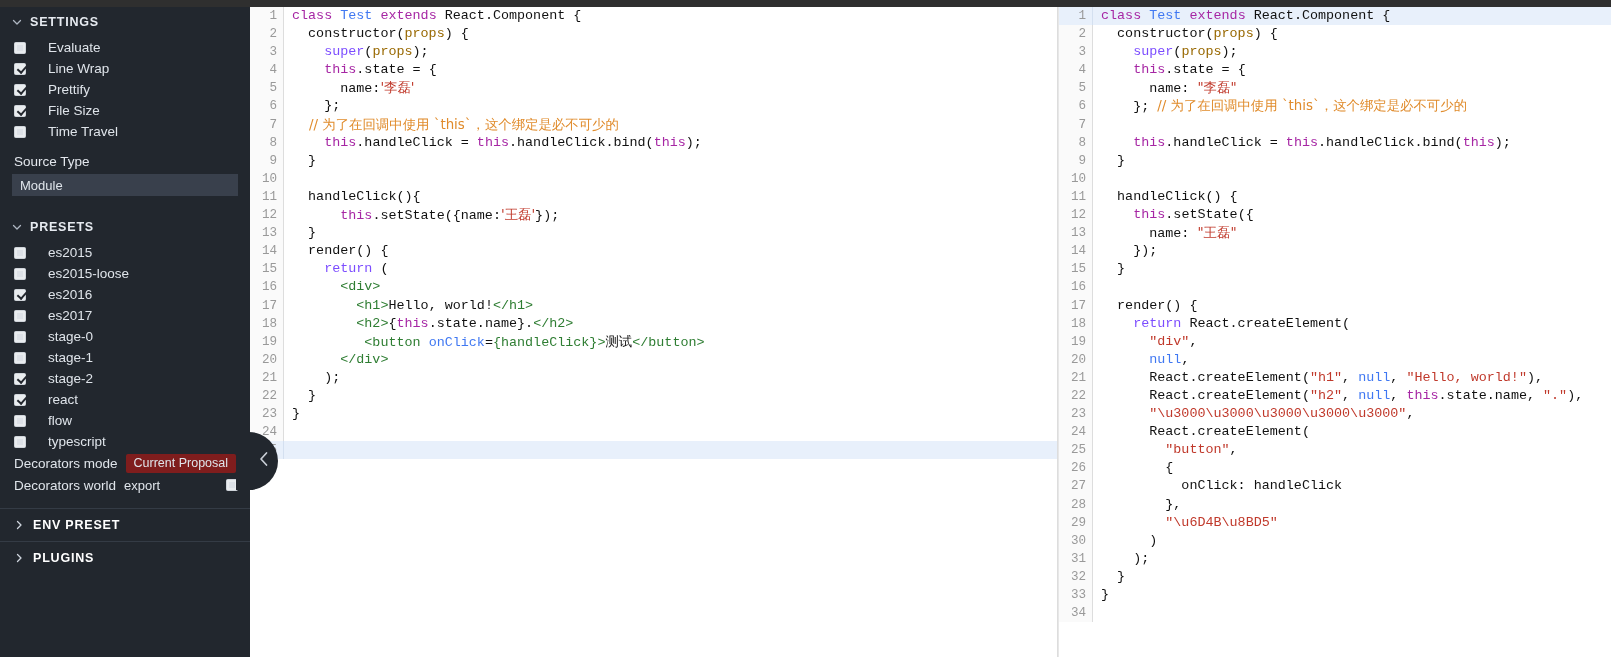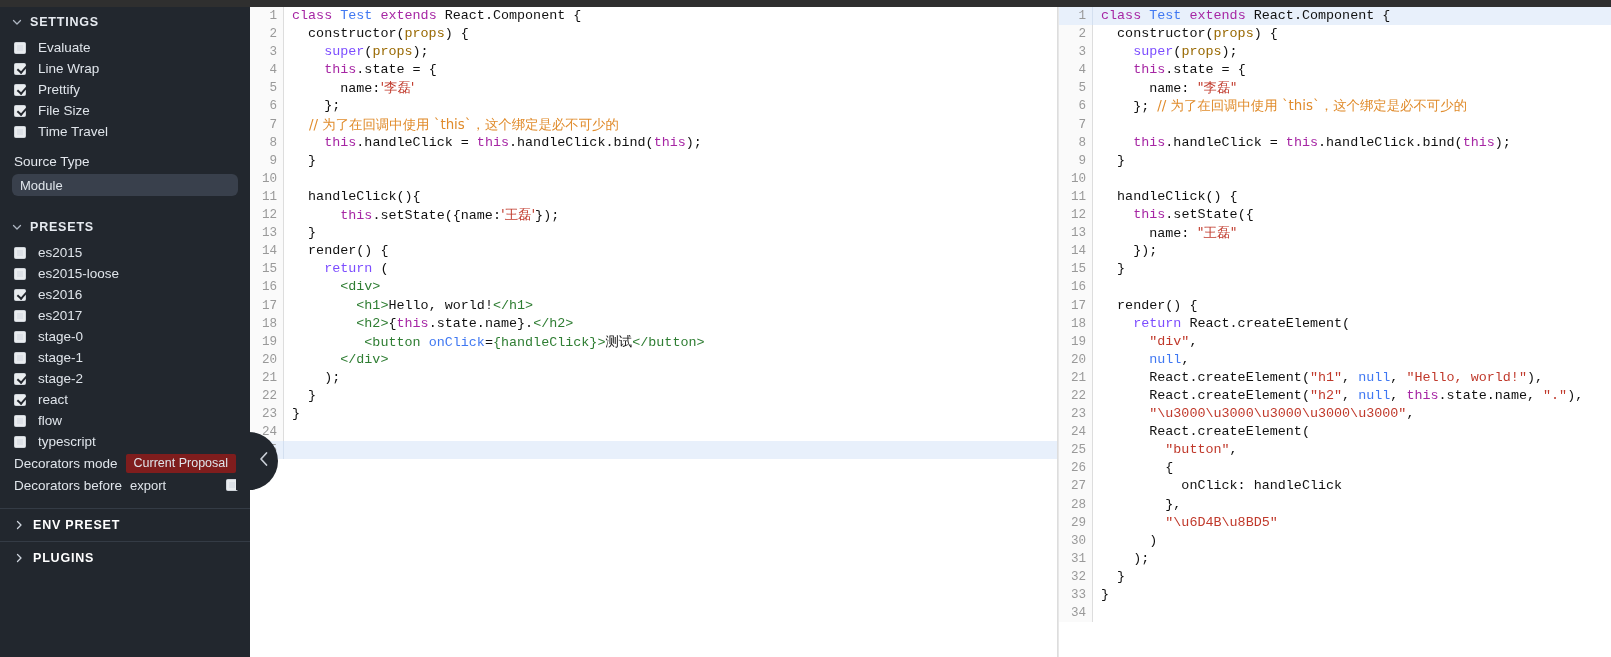--- a/index.html
+++ b/index.html
@@ -57,21 +57,21 @@
     flex: 0 0 auto;
     color: #aeb6c2;
   }
   .chev svg { display:block; }
 
   .opt-row {
     display: flex;
     align-items: center;
     height: 21px;
     padding-left: 14px;
-    gap: 12px;
+    gap: 22px;
     cursor: pointer;
   }
   .opt-row .lbl { font-size: 13.5px; color: #dfe4ea; line-height: 1; }
   .cb {
     width: 12px; height: 12px;
     background: #e9ecef;
     border: 1px solid #cfd4da;
     border-radius: 1.5px;
     flex: 0 0 auto;
     position: relative;
@@ -100,21 +100,21 @@
   .select-box {
     margin: 0 12px 0 12px;
     height: 22px;
     background: #39404c;
     color: #dfe4ea;
     font-size: 13px;
     display: flex;
     align-items: center;
     padding-left: 8px;
     border: none;
-    border-radius: 6px;
+    border-radius: 0;
     cursor: pointer;
   }
   .spacer-sm { height: 16px; }
 
   .options-title {
     padding: 10px 0 6px 14px;
     font-size: 12.5px;
     font-weight: bold;
     letter-spacing: 0.8px;
     color: #fff;
@@ -345,21 +345,21 @@
 
 
     <div class="kv-row">
       <span class="kv-key">Decorators mode</span>
       <span class="kv-val-box">
         <span>Current Proposal</span>
       </span>
     </div>
 
     <div class="kv-row">
-      <span class="kv-key">Decorators before</span>
+      <span class="kv-key">Decorators world</span>
       <span class="kv-val-plain">export</span>
       <span class="kv-spacer"></span>
       <span class="cb unchecked"></span>
     </div>
 
     <div class="accordion-wrap">
       <div class="accordion">
         <span class="chev">
           <svg width="10" height="10" viewBox="0 0 10 10">
               <path d="M3.5 1.5 L7 5 L3.5 8.5" stroke="#cfd5de" stroke-width="1.3" fill="none" stroke-linecap="round" stroke-linejoin="round"></path>

